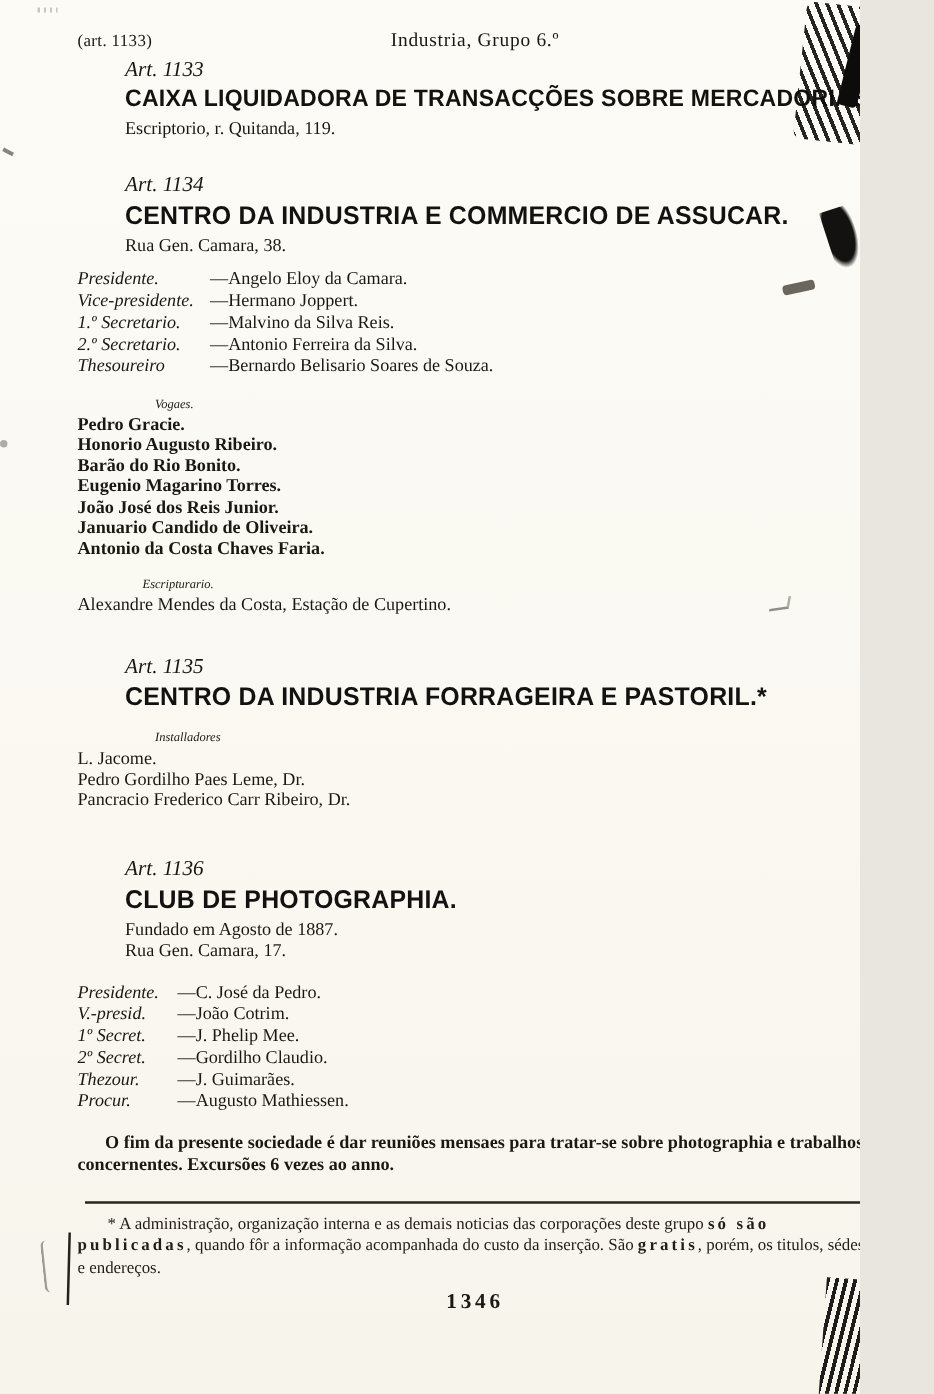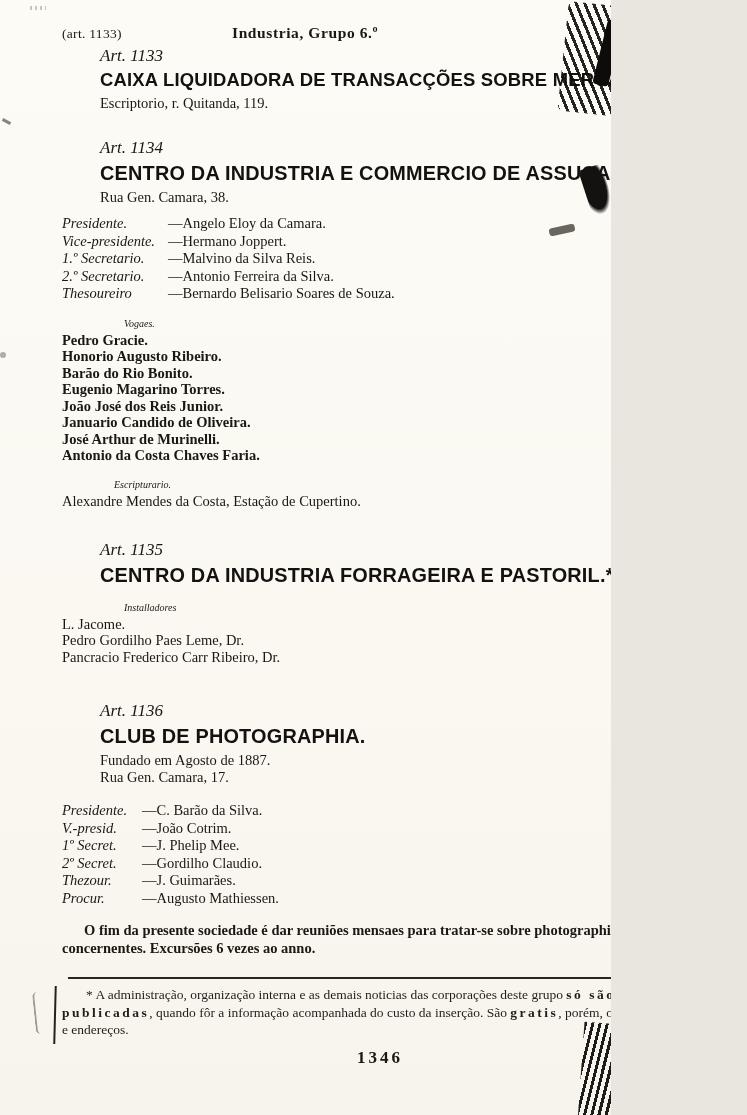--- a/index.html
+++ b/index.html
@@ -1,25 +1,25 @@
 <!DOCTYPE html>
 <html><head>
 <meta charset="utf-8">
 <style>
   *{box-sizing:border-box;}
   html,body{margin:0;padding:0;}
   body{width:747px;height:1115px;background:#e9e6df;font-family:"Liberation Serif",serif;}
-  .page{position:relative;width:611px;height:1115px;overflow:hidden;
+  .page{position:relative;width:688px;height:1115px;overflow:hidden;
         background:linear-gradient(180deg,#fcfbf6 0%,#faf8f1 60%,#f7f4ec 100%);
         color:#1b1713;}
   .content{position:absolute;left:62px;top:24px;width:636px;}
 
   .header{display:flex;align-items:baseline;font-size:13.5px;}
   .h-left{width:170px;flex:none;letter-spacing:.3px;}
-  .h-center{flex:1;text-align:left;font-weight:700;font-size:15.5px;letter-spacing:.6px;}
+  .h-center{flex:1;text-align:center;font-weight:400;font-size:15.5px;letter-spacing:.6px;}
   .h-right{width:170px;flex:none;}
 
   .sec{margin-top:4px;}
   .sec-1134{margin-top:26px;}
   .sec-1135{margin-top:30px;}
   .sec-1136{margin-top:36px;}
 
   .art{font-style:italic;font-size:17px;margin:0 0 3px 38px;}
   .title{font-family:"Liberation Sans",sans-serif;font-weight:700;font-size:20.5px;
          margin:0 0 4px 38px;letter-spacing:.2px;white-space:nowrap;
@@ -116,21 +116,20 @@
       </div>
 
       <div class="subhead">Vogaes.</div>
       <div class="name-list bold-list">
         <div>Pedro Gracie.</div>
         <div>Honorio Augusto Ribeiro.</div>
         <div>Barão do Rio Bonito.</div>
         <div>Eugenio Magarino Torres.</div>
         <div>João José dos Reis Junior.</div>
         <div>Januario Candido de Oliveira.</div>
-        <div>José Arthur de Murinelli.</div>
         <div>Antonio da Costa Chaves Faria.</div>
       </div>
 
       <div class="subhead subhead-esc">Escripturario.</div>
       <div class="escline">Alexandre Mendes da Costa, Estação de Cupertino.</div>
     </section>
 
     <section class="sec sec-1135">
       <div class="art">Art. 1135</div>
       <div class="title">CENTRO DA INDUSTRIA FORRAGEIRA E PASTORIL.*</div>
@@ -145,21 +144,21 @@
 
     <section class="sec sec-1136">
       <div class="art">Art. 1136</div>
       <div class="title">CLUB DE PHOTOGRAPHIA.</div>
       <div class="addr">Fundado em Agosto de 1887.</div>
       <div class="addr">Rua Gen. Camara, 17.</div>
 
       <div class="officers" style="margin-top:16px;">
         <div class="orow">
           <span class="orole orole-sm">Presidente.</span>
-          <span class="oname">—C. Barão da Silva.</span>
+          <span class="oname">—C. José da Pedro.</span>
         </div>
         <div class="orow">
           <span class="orole orole-sm">V.-presid.</span>
           <span class="oname">—João Cotrim.</span>
         </div>
         <div class="orow">
           <span class="orole orole-sm">1º Secret.</span>
           <span class="oname">—J. Phelip Mee.</span>
         </div>
         <div class="orow">

